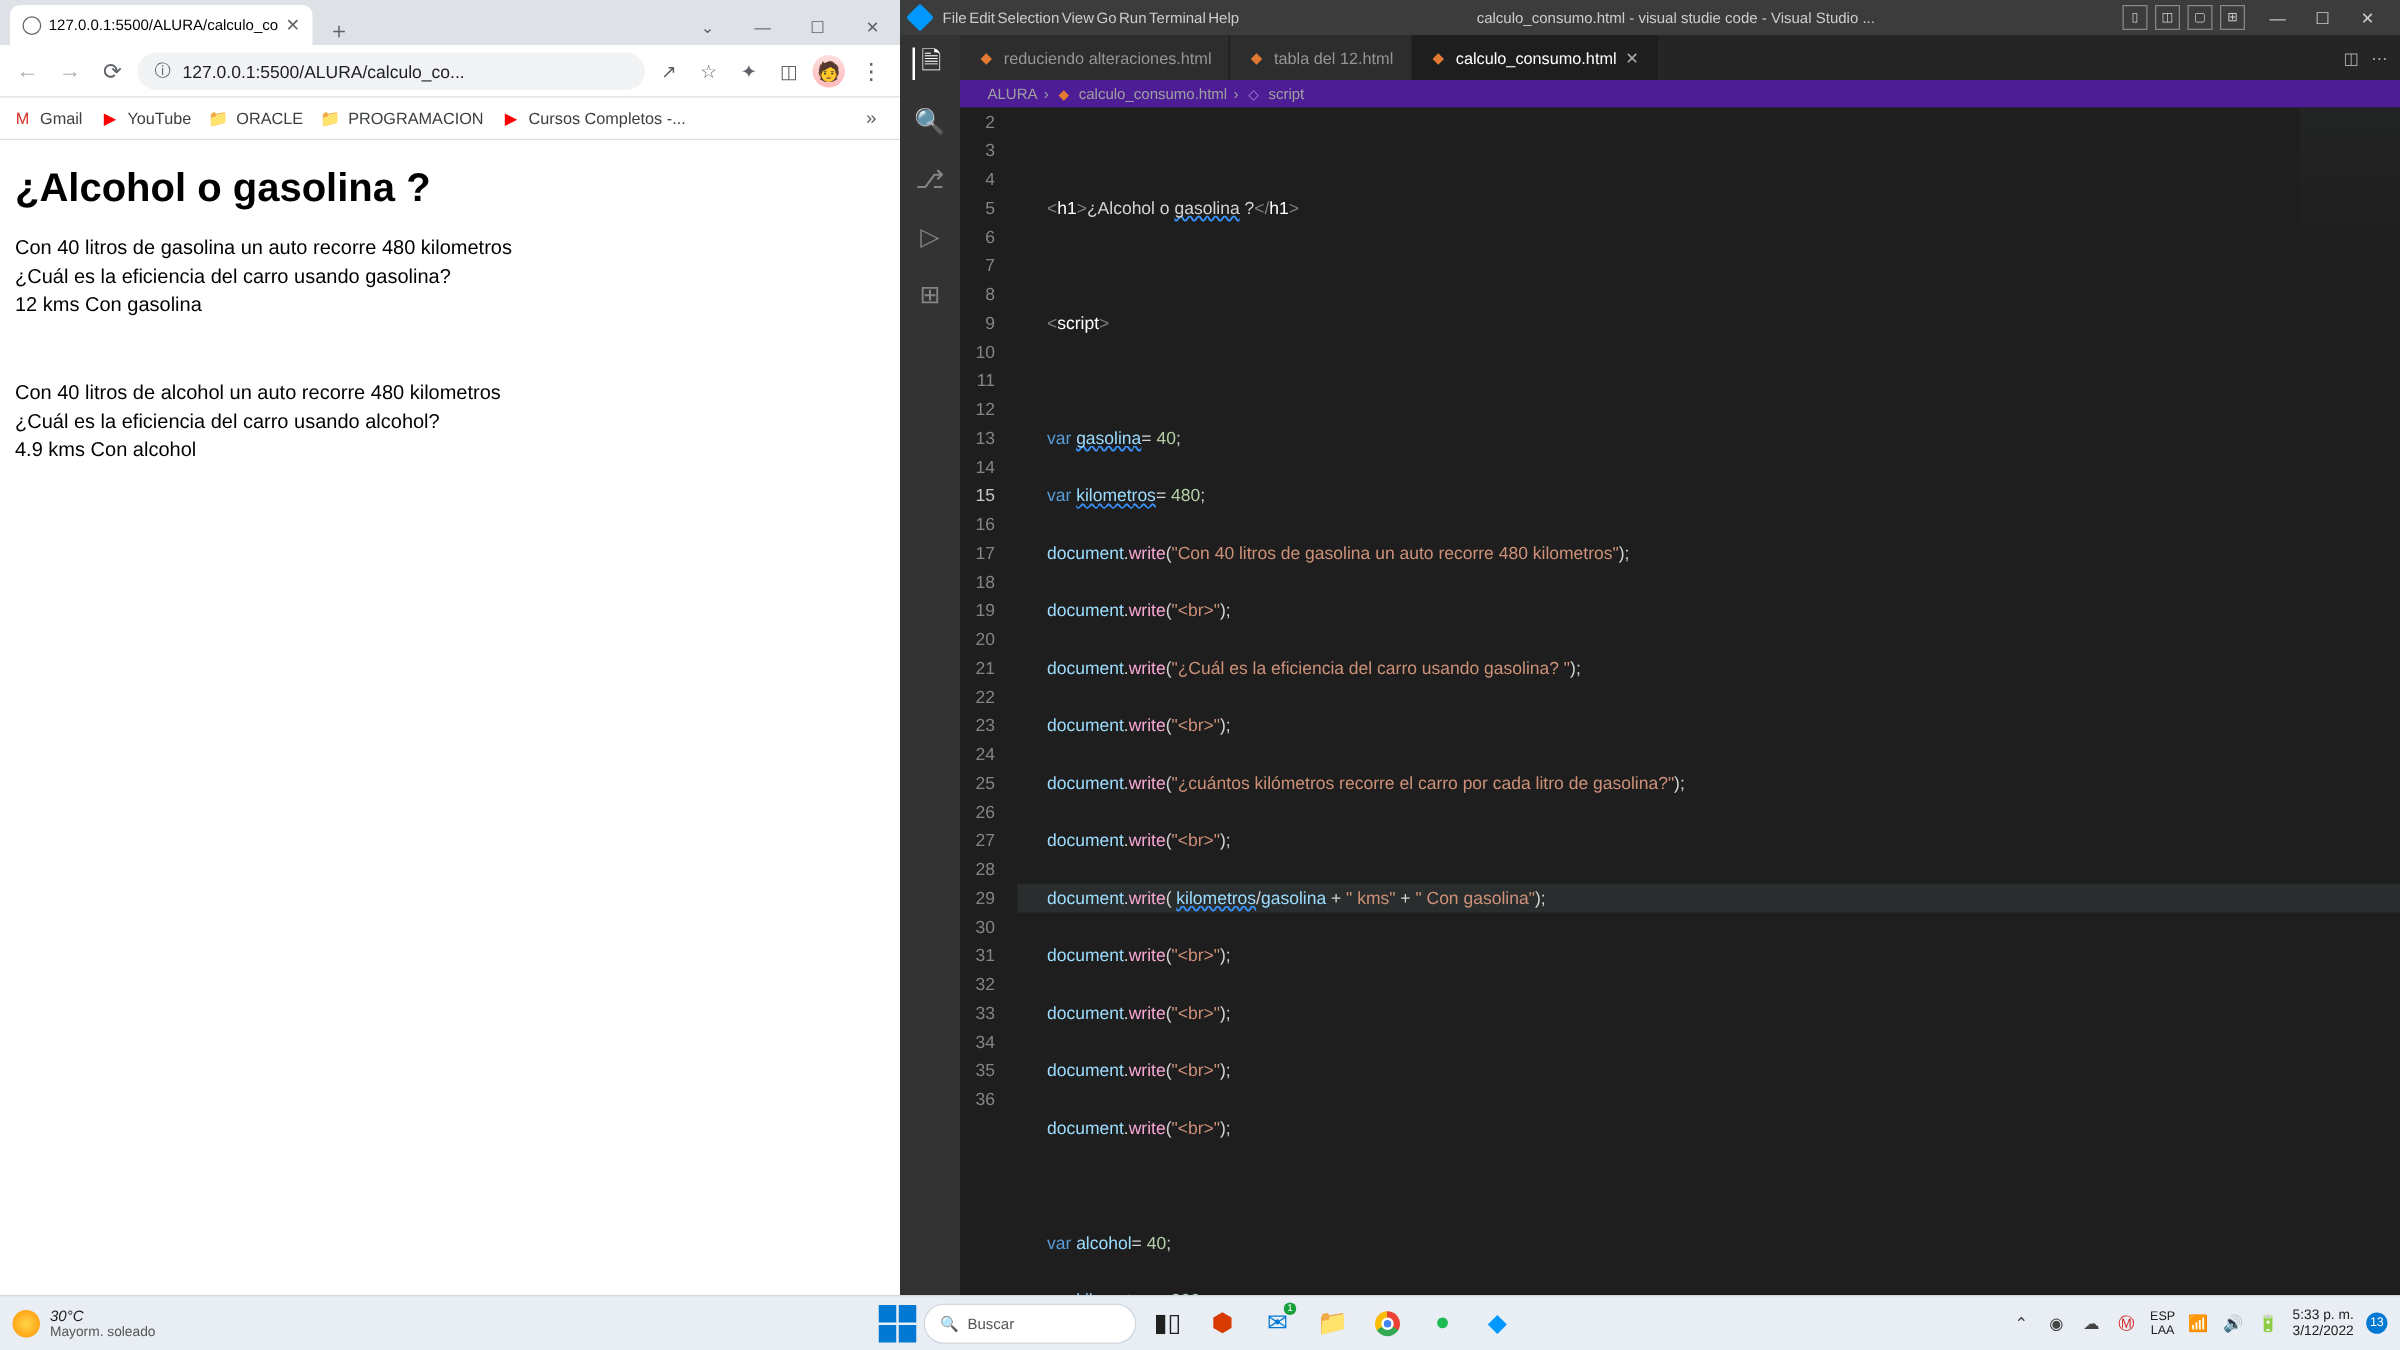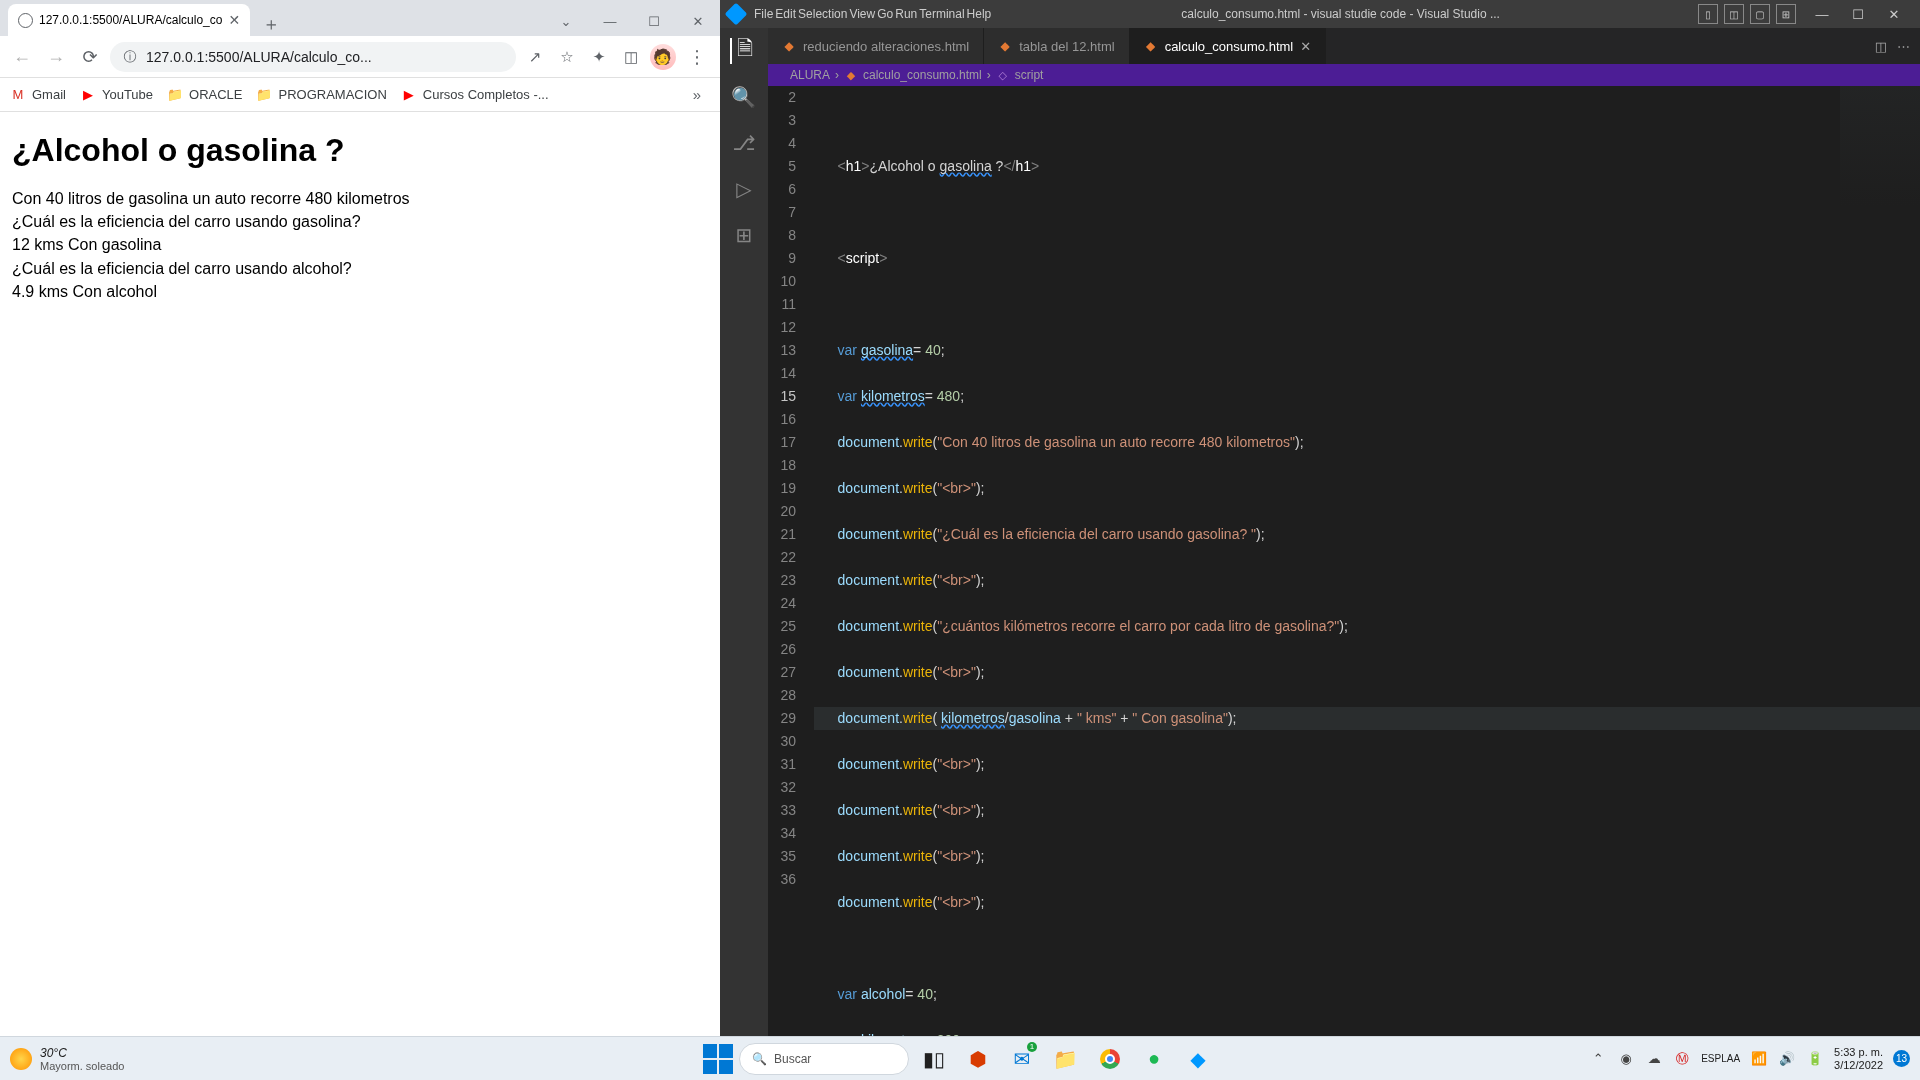--- a/index.html
+++ b/index.html
@@ -72,36 +72,36 @@
 .vsc-code .line.hl{background:#2a2d2e;}
 .minimap{position:absolute;right:0;top:0;width:80px;height:120px;background:linear-gradient(#2a2d2e 0%,#1e1e1e 100%);opacity:0.4;}
 
 
 .t-tag{color:#ffffff;}
 .t-brk{color:#808080;}
 .t-key{color:#569cd6;}
 .t-var{color:#9cdcfe;}
 .t-num{color:#b5cea8;}
 .t-obj{color:#9cdcfe;}
-.t-fn{color:#eab308;}
+.t-fn{color:#f9a8d4;}
 .t-str{color:#ce9178;}
 .t-pun{color:#d4d4d4;}
 .t-wavy{text-decoration:underline wavy #3794ff;text-decoration-skip-ink:none;}
 
 
 .taskbar { position: fixed; bottom: 0; left: 0; width: 1920px; height: 44px; background: #e8eef4; border-top: 1px solid #d0d7de; display: flex; align-items: center; padding: 0 10px; font-size: 12px; color: #202020;}
 .tb-weather { display: flex; align-items: center; gap: 8px; }
 .tb-weather .sun{width:22px;height:22px;border-radius:50%;background:radial-gradient(#ffd54a,#ff9100);}
 .tb-center { position: absolute; left: 50%; transform: translateX(-50%); display: flex; align-items: center; gap: 6px; }
 .tb-start { width: 30px; height: 30px; display: grid; grid-template-columns:1fr 1fr; grid-template-rows:1fr 1fr; gap:2px; cursor:pointer;}
 .tb-start div{background:#0078d4;}
 .tb-search { height: 32px; background: #fff; border: 1px solid #d0d7de; border-radius: 16px; display: flex; align-items: center; padding: 0 12px; gap: 7px; width: 170px; color:#555;}
 .tb-icon { width: 38px; height: 38px; display: flex; align-items: center; justify-content: center; cursor: pointer; border-radius:4px; font-size:20px;}
 .tb-right { margin-left: auto; display: flex; align-items: center; gap: 10px; }
-.tb-lang{display:flex;flex-direction:row;align-items:center;font-size:10px;line-height:11px;}
+.tb-lang{display:flex;flex-direction:column;align-items:center;font-size:10px;line-height:11px;}
 .tb-time { text-align: right; font-size: 11px; line-height: 13px; }
 .tb-tray-icon{width:18px;height:18px;display:inline-flex;align-items:center;justify-content:center;color:#444;font-size:13px;}
 .tb-tray-icon.red{color:#d62020;}
 .notif-badge{width:17px;height:17px;border-radius:50%;background:#0078d4;color:#fff;font-size:10px;display:flex;align-items:center;justify-content:center;}
 body{padding-bottom:44px;}
 </style>
 </head>
 <body>
 
 <div class="chrome">
@@ -156,20 +156,21 @@
         <span>Cursos Completos -...</span>
       </div>
     <span class="bk-spacer"></span>
     <span class="chrome-tool-icon">»</span>
   </div>
   <div class="chrome-content">
     <h1>¿Alcohol o gasolina ?</h1>
     <p>Con 40 litros de gasolina un auto recorre 480 kilometros</p>
     <p>¿Cuál es la eficiencia del carro usando gasolina?</p>
     <p>12 kms Con gasolina</p>
+    <p class="blk2">Con 40 litros de alcohol un auto recorre 480 kilometros</p>
     <p>¿Cuál es la eficiencia del carro usando alcohol?</p>
     <p>4.9 kms Con alcohol</p>
   </div>
 </div>
 
 <div class="vscode">
   <div class="vsc-titlebar">
     <div class="vsc-logo"></div>
     <div class="vsc-menu">
       <span>File</span>

